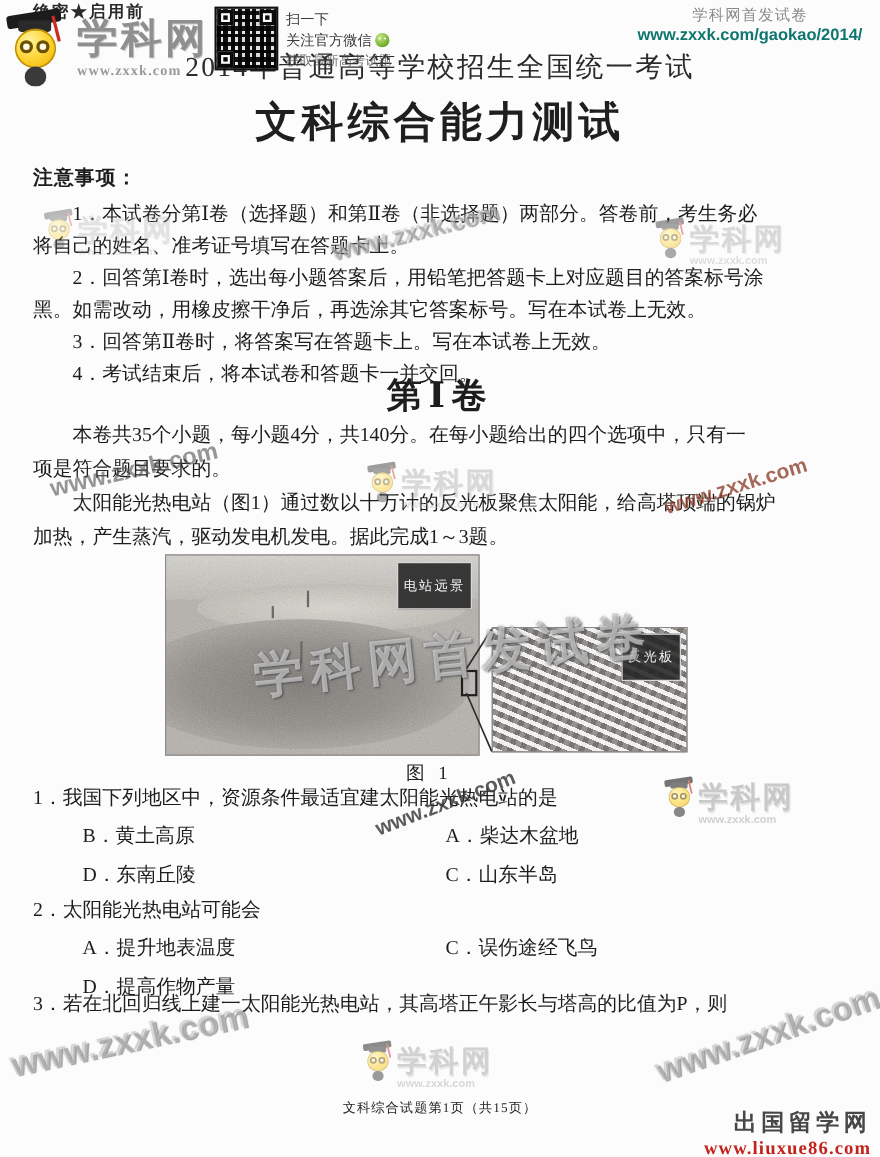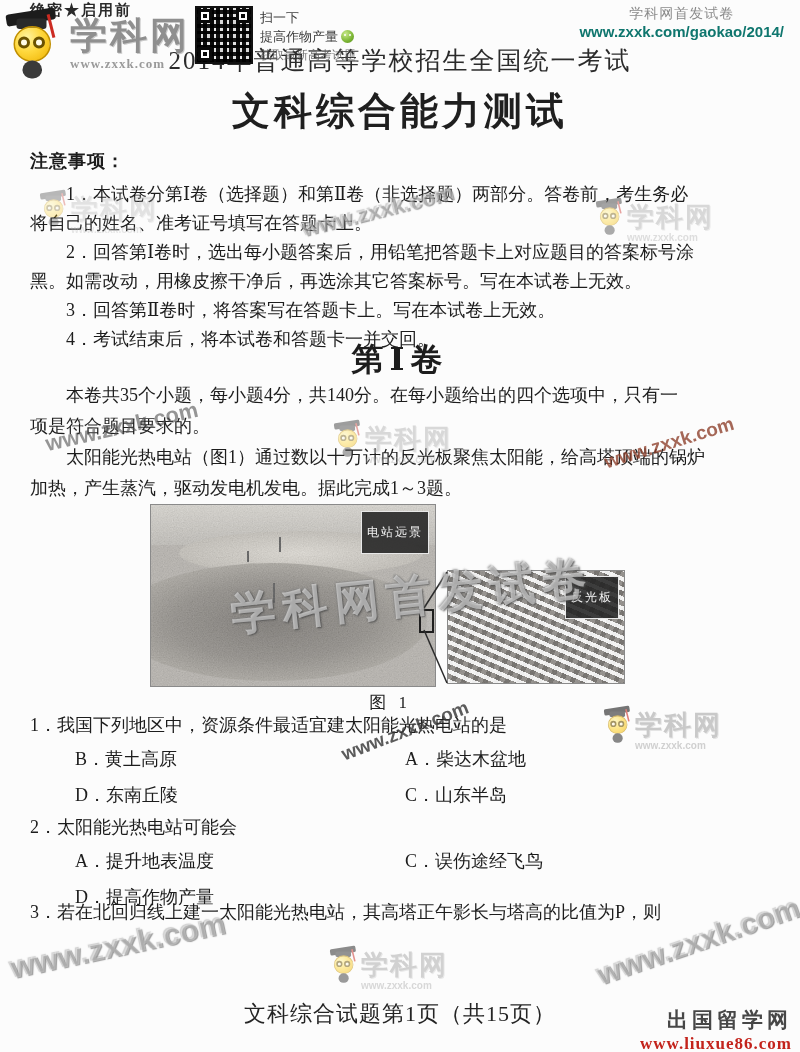--- a/index.html
+++ b/index.html
@@ -77,21 +77,21 @@
   .lab-inset { right:5px; top:5px; }
   .connectors { position:absolute; left:0; top:0; width:520px; height:212px; z-index:2; pointer-events:none; }
   .fig-caption { position:absolute; left:0; top:189px; width:500px; text-align:center; font-size:17px; letter-spacing:4px; color:#222; }
 
   
   .question { left:30px; width:742px; font-size:18px; line-height:27px; }
   .q1 { top:712px; } .q2 { top:814px; } .q3 { top:899px; }
   .opts { display:grid; grid-template-columns:330px 1fr; row-gap:9px; padding-left:45px; margin-top:7px; }
 
   
-  .page-num { left:0; top:999px; width:100%; text-align:center; font-size:22px; color:#242424; letter-spacing:1px; }
+  .page-num { left:0; top:999px; width:100%; text-align:center; font-size:12px; color:#242424; letter-spacing:1px; }
   .liuxue { right:8px; top:1006px; text-align:right; z-index:6; }
   .liuxue .lx-name { font-size:21px; font-weight:bold; color:#474747; letter-spacing:4px; }
   .liuxue .lx-url { font-size:17px; font-weight:bold; color:#c3231b; letter-spacing:1px; }
 
   
   .mascot { position:relative; width:36px; height:48px; }
   .mascot i { position:absolute; display:block; }
   .m-capA { left:0; top:2px; width:33px; height:8px; background:#1c1c1c; border-radius:2px; transform:rotate(-9deg); }
   .m-capB { left:7px; top:7px; width:20px; height:7px; background:#2a2a2a; border-radius:2px; }
   .m-tassel { left:29px; top:4px; width:2px; height:16px; background:#cc2b22; transform:rotate(-14deg); }
@@ -158,21 +158,21 @@
     <span class="finder f-tr">
       <i></i>
     </span>
     <span class="finder f-bl">
       <i></i>
     </span>
 </div>
 
 <div class="abs qr-caption">
   <div>扫一下</div>
-  <div><span>提高作物产量</span> <span class="smiley"><i class="l"></i><i class="r"></i></span></div>
+  <div><span>关注官方微信</span> <span class="smiley"><i class="l"></i><i class="r"></i></span></div>
   <div class="ln3">获取最新高考试题</div>
 </div>
 
 <div class="abs release sans">
   <div class="rel-label">学科网首发试卷</div>
   <div class="rel-link">www.zxxk.com/gaokao/2014/</div>
 </div>
 
 <div class="abs title1">2014年普通高等学校招生全国统一考试</div>
 <div class="abs title2 sans">文科综合能力测试</div>

